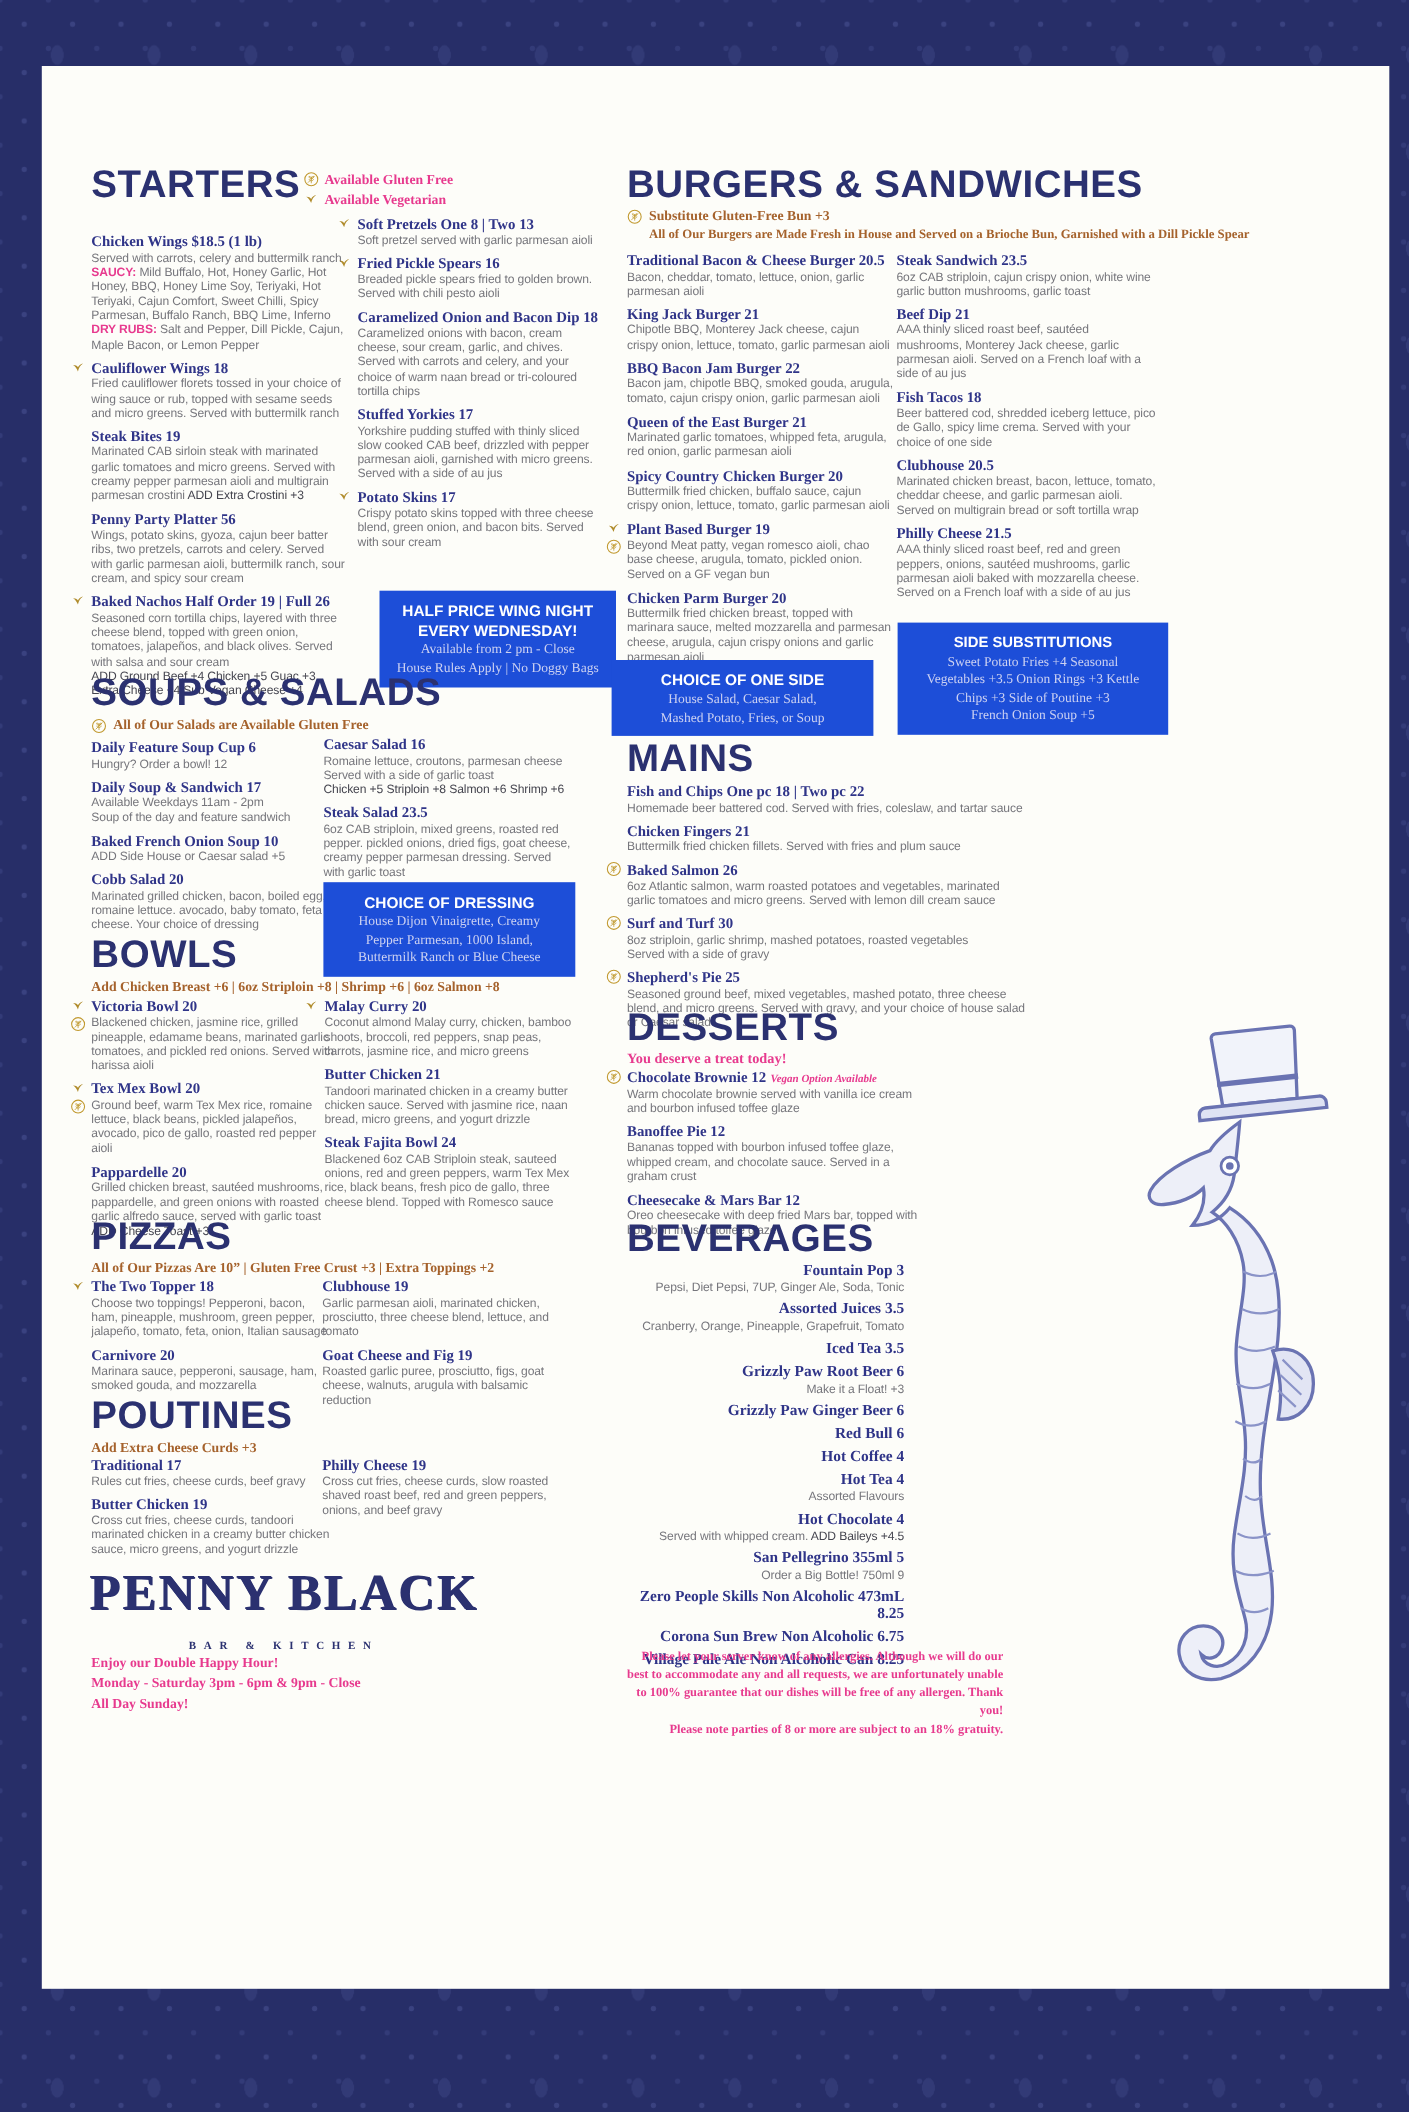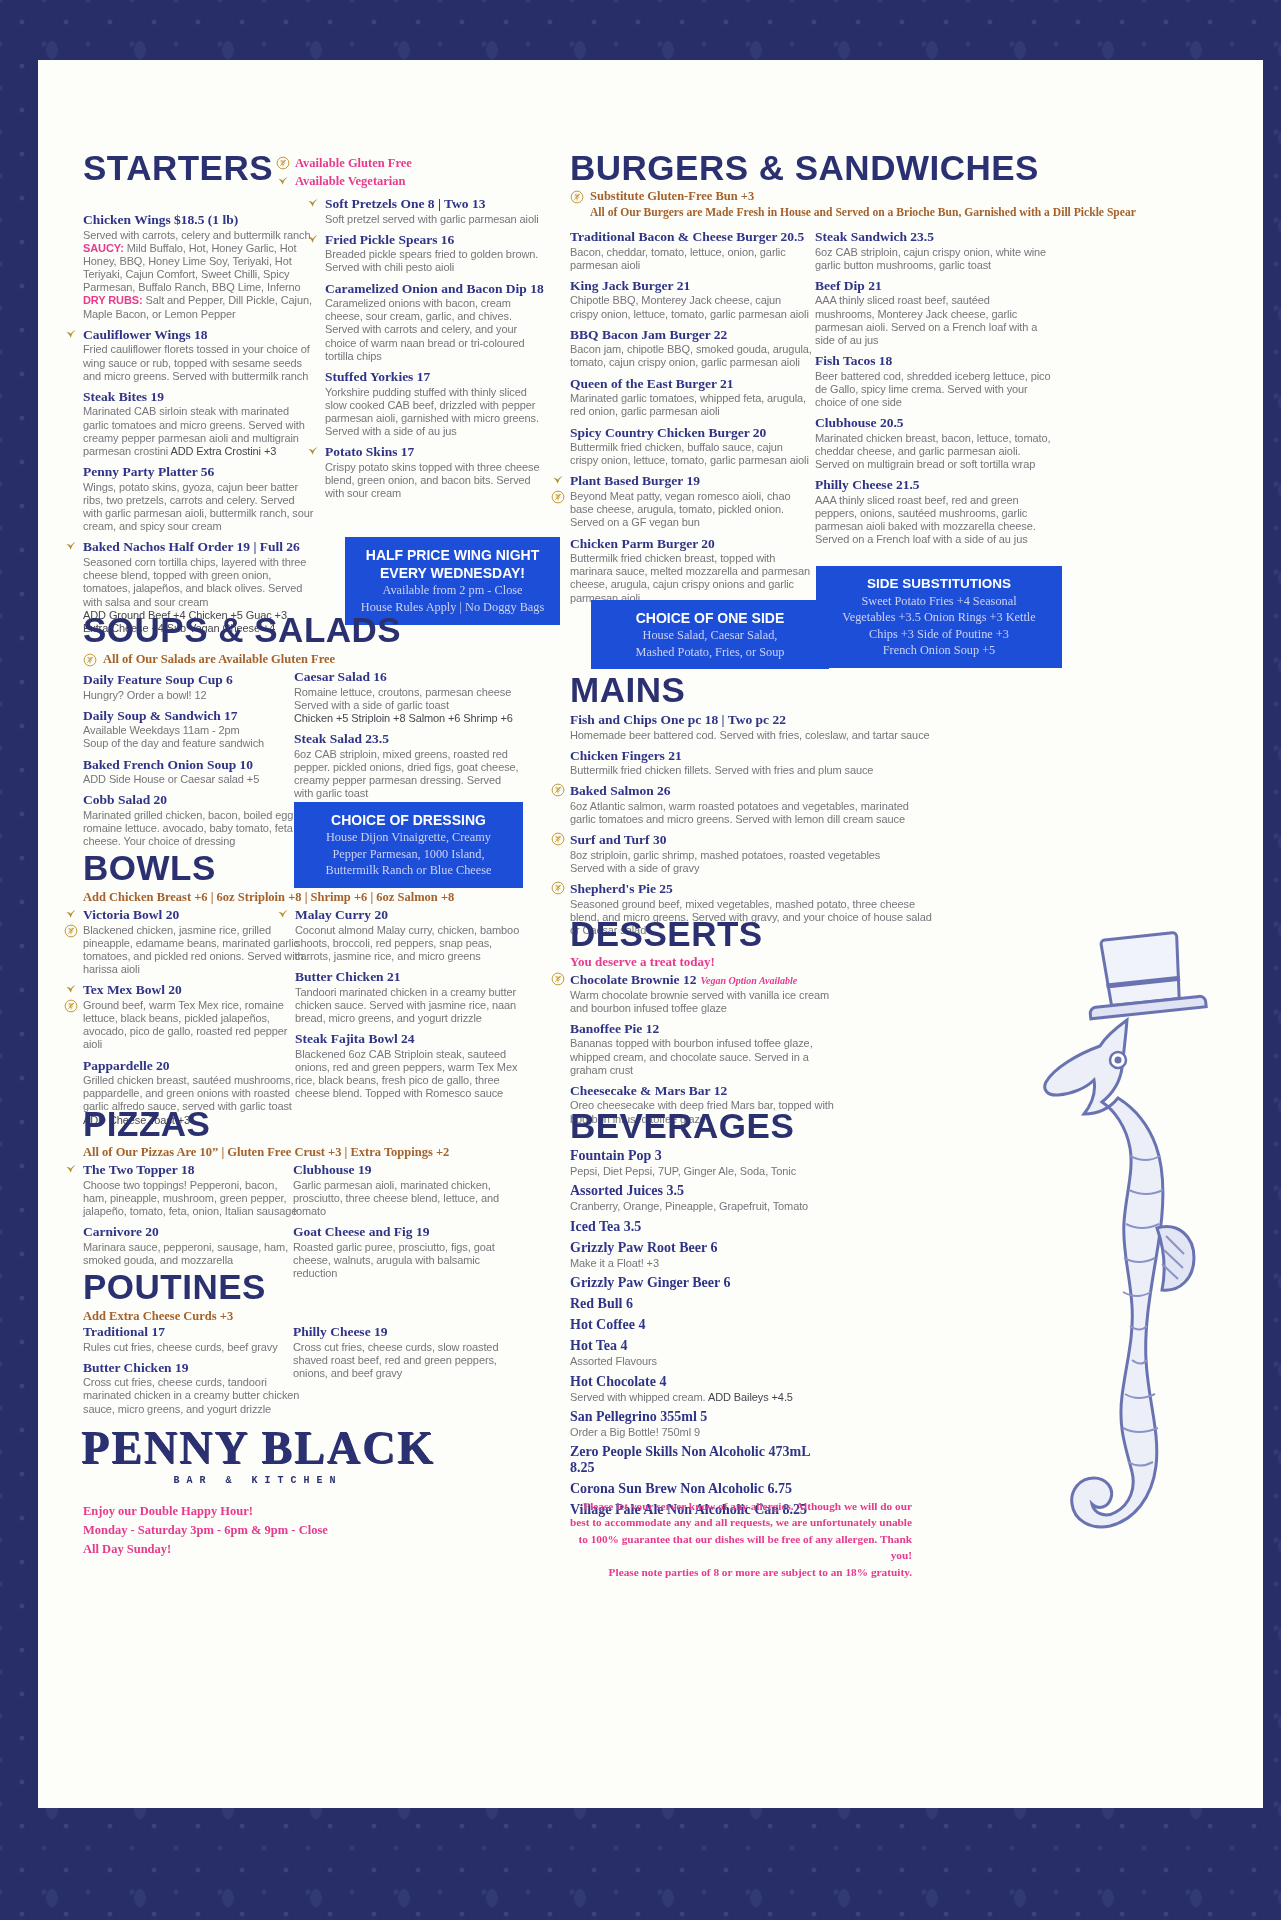--- a/index.html
+++ b/index.html
@@ -45,27 +45,27 @@
   .note-row .mi{margin-top:2px;flex:0 0 auto;}
 
   .bluebox{position:absolute;background:#1d4ed8;text-align:center;padding:9px 6px;}
   .bluebox .bt{font-family:"Liberation Sans",sans-serif;font-weight:700;font-size:14px;
     line-height:1.3;color:#ffffff;}
   .bluebox .bl{font-family:"Liberation Serif",serif;font-size:12.3px;line-height:1.35;color:#ccd1f2;}
 
   .logo{position:absolute;text-align:center;color:#2b3170;}
   .logo-main{font-family:"Liberation Serif",serif;font-weight:900;font-size:46px;line-height:1;
     letter-spacing:2px;text-shadow:1px 1px 0 #2b3170;}
-  .logo-sub{font-family:Liberation Mono, monospace;font-weight:700;font-size:10px;
-    letter-spacing:7px;margin-top:4px;color:#2b3170;}
+  .logo-sub{font-family:Liberation Serif, serif;font-weight:700;font-size:10px;
+    letter-spacing:7px;margin-top:20px;color:#2b3170;}
   .pinklines{position:absolute;font-family:"Liberation Serif",serif;font-weight:700;
     font-size:12.5px;line-height:1.5;color:#e73a8e;}
   .allergy{position:absolute;font-family:"Liberation Serif",serif;font-weight:700;
     font-size:11.3px;line-height:1.45;color:#e73a8e;text-align:right;}
-  .bev .item{margin-bottom:5px;}
+  .bev .item{margin-bottom:5px;text-align:right;}
   .bev .iname{font-size:14px;}
   .seahorse{position:absolute;}
 </style>
 </head>
 <body>
 
 <div class="page">
   <div class="sheet">
 
     <div class="sec-h" style="left:45px;top:90px">STARTERS</div>
@@ -420,21 +420,21 @@
         <div class="item">
           <div class="iname">Clubhouse 20.5</div>
           <p class="idesc"><span class="t-g">Marinated chicken breast, bacon, lettuce, tomato, cheddar cheese, and garlic parmesan aioli. Served on multigrain bread or soft tortilla wrap</span></p>
         </div>
         <div class="item">
           <div class="iname">Philly Cheese 21.5</div>
           <p class="idesc"><span class="t-g">AAA thinly sliced roast beef, red and green peppers, onions, sautéed mushrooms, garlic parmesan aioli baked with mozzarella cheese. Served on a French loaf with a side of au jus</span></p>
         </div>
       </div>
 
-    <div class="bluebox" style="left:553px;top:540px;width:226px">
+    <div class="bluebox" style="left:518px;top:540px;width:226px">
       <div class="bt">CHOICE OF ONE SIDE</div>
       <div class="bl">House Salad, Caesar Salad,</div>
       <div class="bl">Mashed Potato, Fries, or Soup</div>
     </div>
 
     <div class="bluebox" style="left:778px;top:506px;width:234px">
       <div class="bt" style="font-size:13.5px">SIDE SUBSTITUTIONS</div>
       <div class="bl">Sweet Potato Fries +4 Seasonal</div>
       <div class="bl">Vegetables +3.5 Onion Rings +3 Kettle</div>
       <div class="bl">Chips +3 Side of Poutine +3</div>

